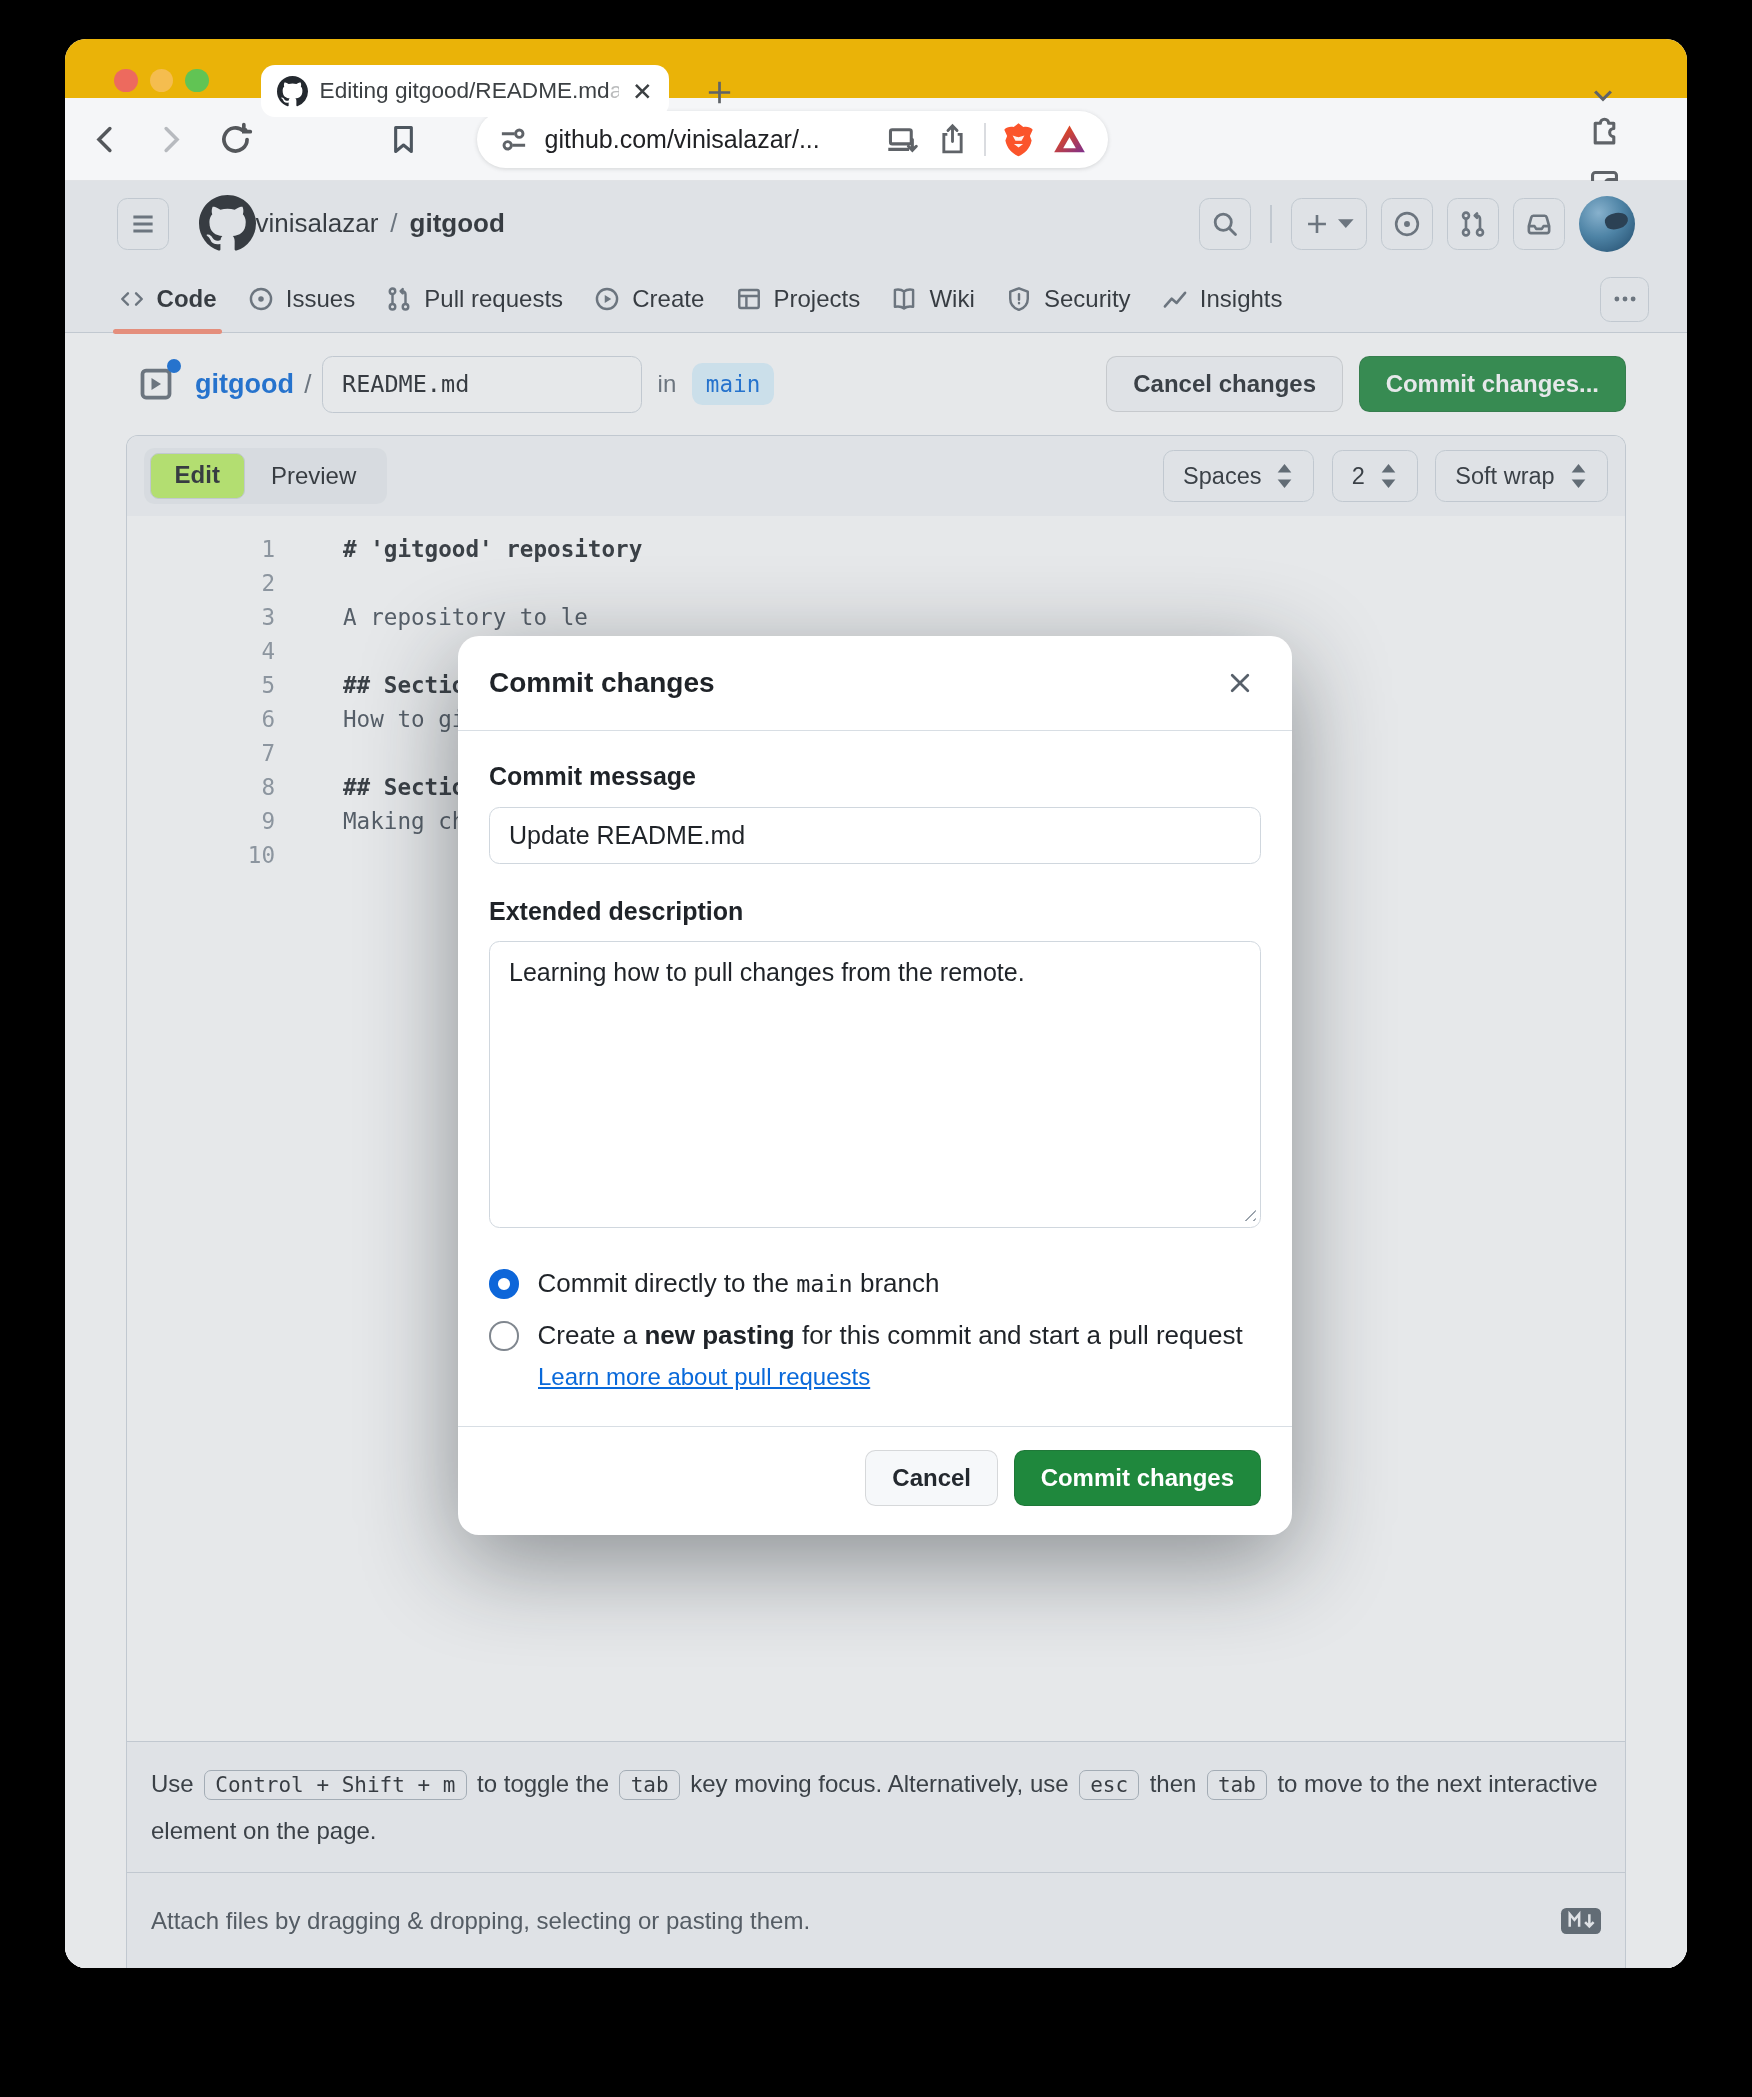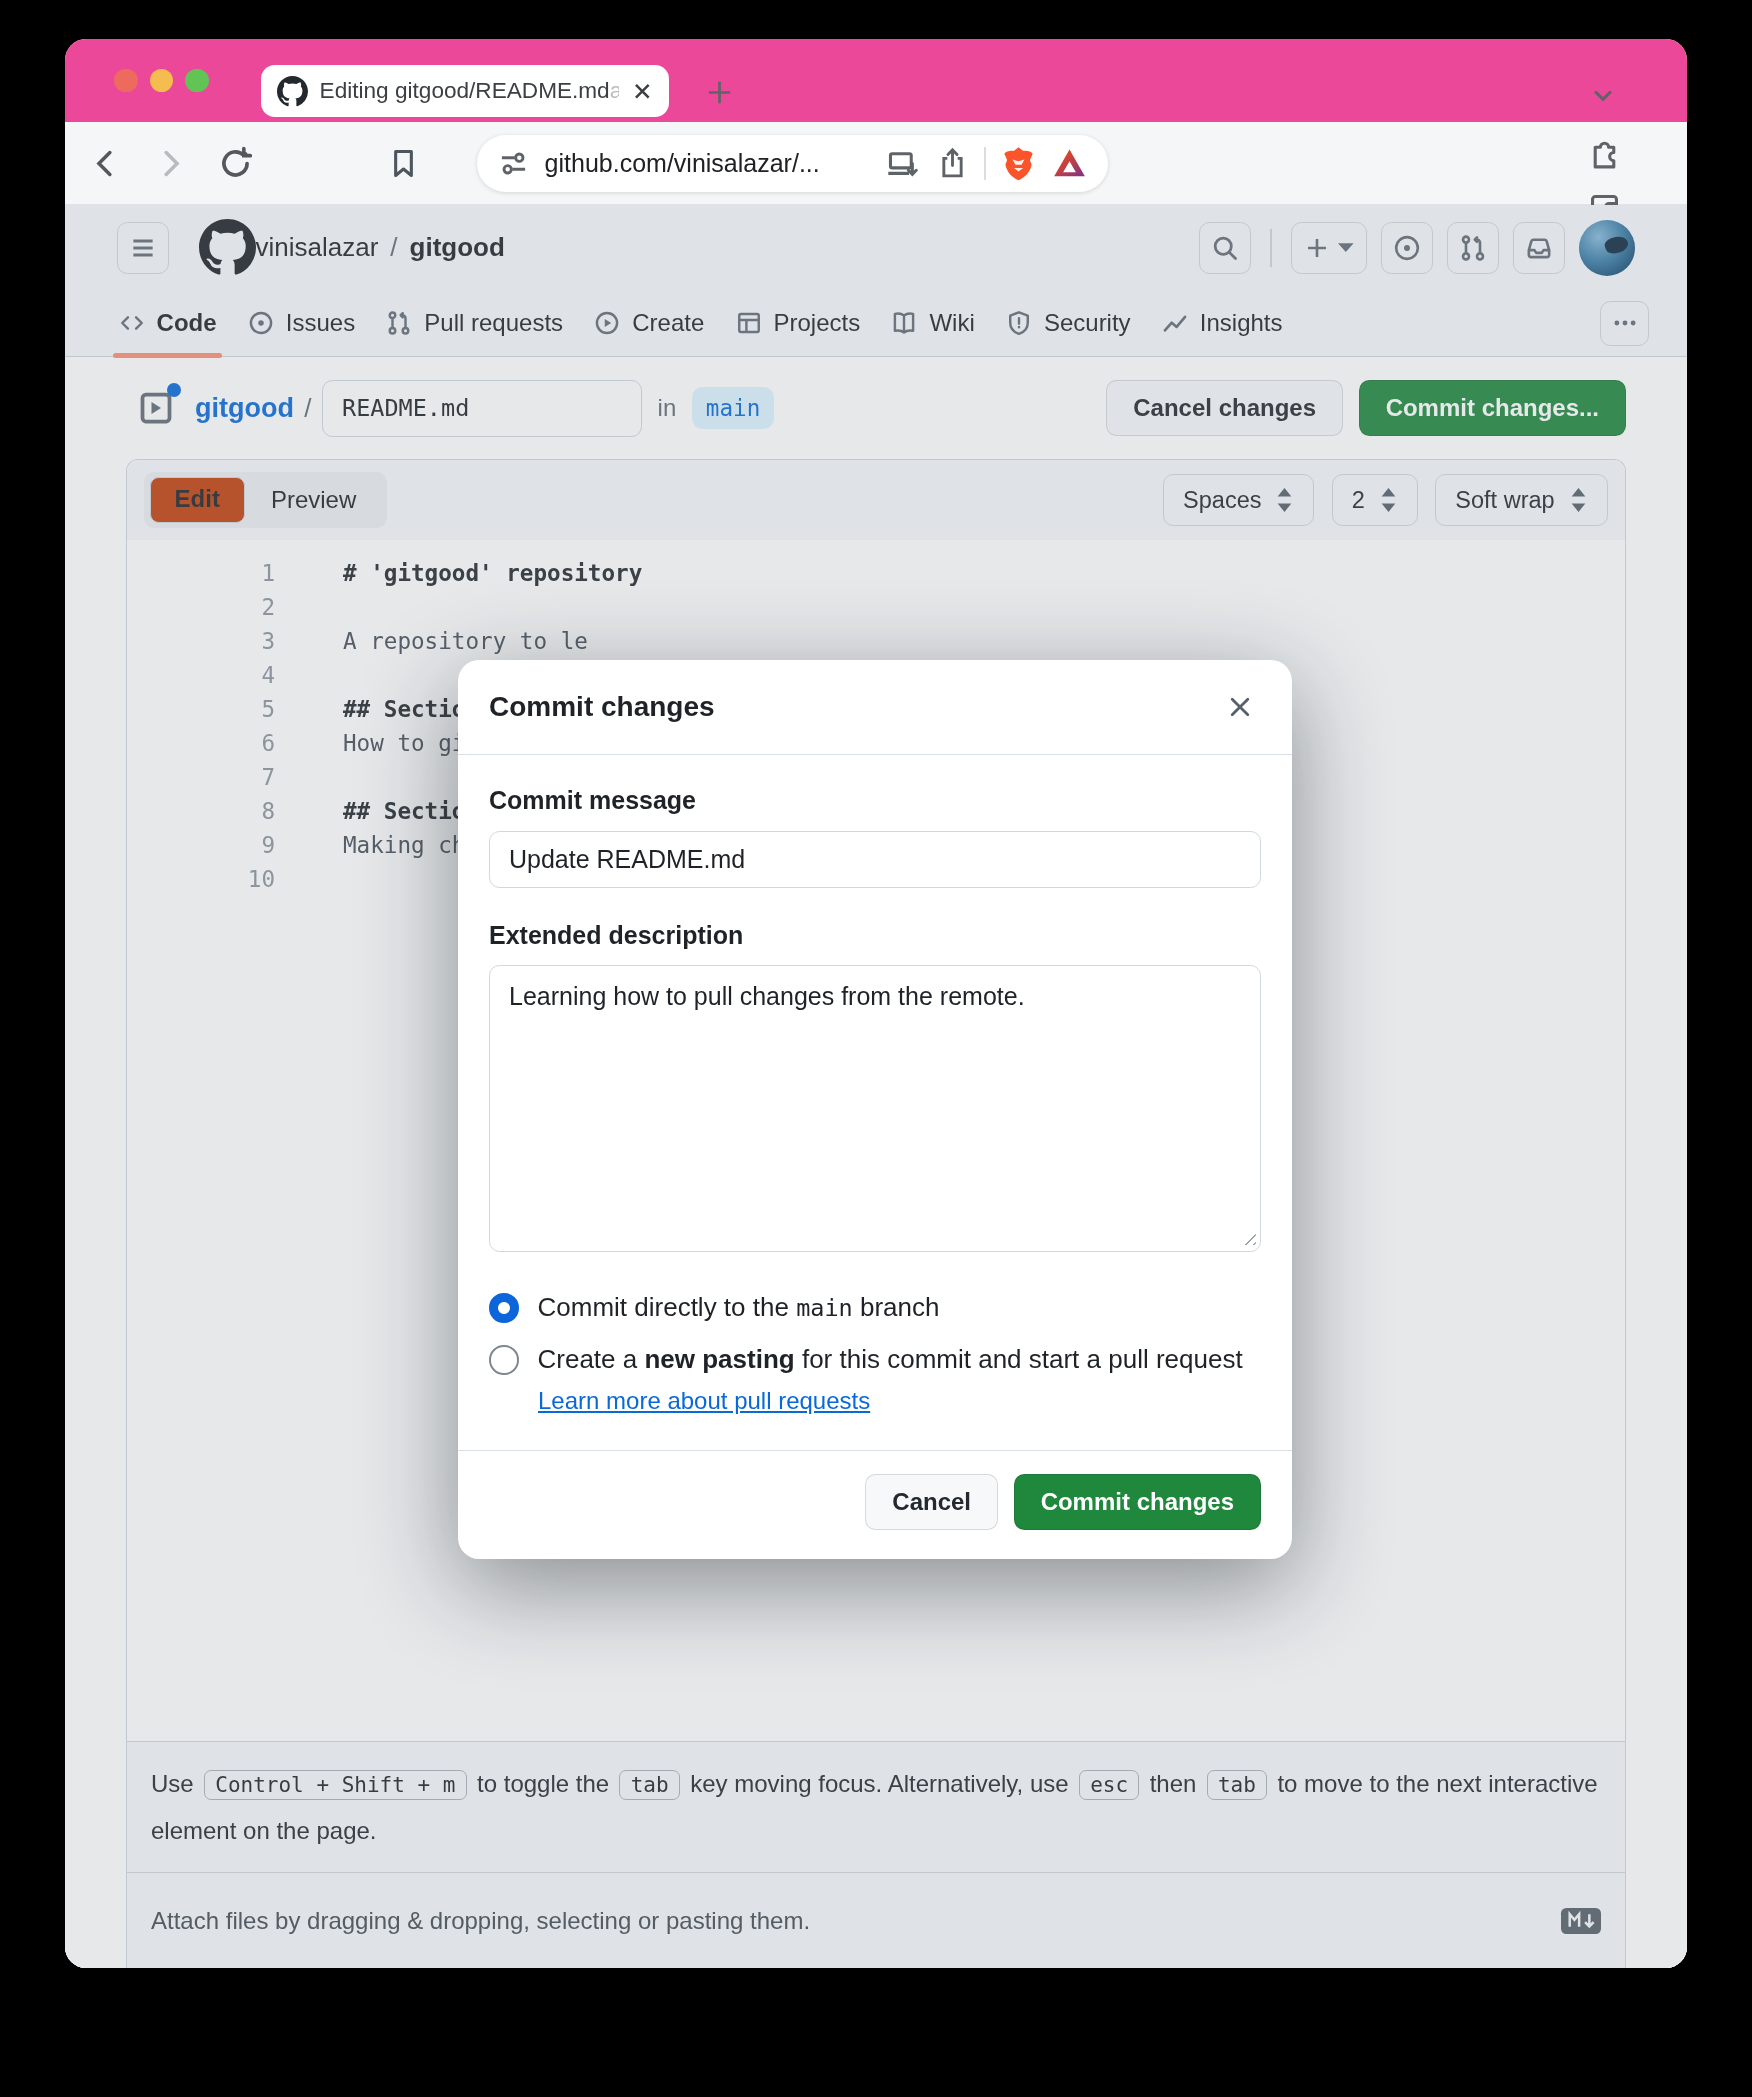--- a/index.html
+++ b/index.html
@@ -4,21 +4,21 @@
 <style>
   * { margin:0; padding:0; box-sizing:border-box; }
   html,body { width:1752px; height:2098px; background:#000; font-family:"Liberation Sans", sans-serif; }
   svg { display:block; }
 
   .window { position:absolute; left:65px; top:39px; width:1622px; height:1929px;
     border-radius:21px; overflow:hidden; background:#fff; display:flex; flex-direction:column;
     box-shadow:0 26px 78px rgba(0,0,0,.6); }
 
   
-  .tabstrip { height:83px; background:#ec4899; position:relative; flex:none; }
+  .tabstrip { height:59px; background:#eab308; position:relative; flex:none; }
   .lights { position:absolute; left:49px; top:29.5px; display:flex; gap:12px; }
   .light { width:23.5px; height:23.5px; border-radius:50%; }
   .light.r { background:#ed6a5e; } .light.y { background:#f5bd4f; } .light.g { background:#61c454; }
   .tab { position:absolute; left:196px; top:26px; width:408px; height:52px; background:#fff;
     border-radius:14px; display:flex; align-items:center; padding:0 15.6px; gap:12px; }
   .tab-title-wrap { flex:1; overflow:hidden; white-space:nowrap; font-size:22.6px; color:#3c4043; }
   .fadechar { opacity:.35; }
   .newtab { position:absolute; left:639px; top:38px; color:#5f6368; }
   .strip-chevron { position:absolute; right:70px; top:42px; color:#5f6368; }
 
@@ -72,21 +72,21 @@
     padding:7.8px 14px; border-radius:10.4px; }
   .fh-right { margin-left:auto; display:flex; gap:15.6px; }
   .btn { height:56px; border-radius:10.4px; font-size:24px; font-weight:600; display:flex; align-items:center; padding:0 26px; border:1.7px solid rgba(31,35,40,.15); background:#f6f8fa; color:#24292f; }
   .btn.green { background:#1f883d; border-color:rgba(31,35,40,.15); color:#fff; }
 
   .editor-card { margin:22.6px 61px 0; border:1.7px solid #d0d7de; border-bottom:none; border-radius:12px 12px 0 0;
     flex:1; display:flex; flex-direction:column; min-height:0; overflow:hidden; }
   .ed-toolbar { background:#f6f8fa; padding:12px 17.4px; display:flex; align-items:center; flex:none; }
   .seg { background:#eceff2; border-radius:10.4px; padding:5.2px; display:flex; }
   .seg-item { padding:8.7px 26px; font-size:24px; color:#1f2328; border-radius:8.7px; }
-  .seg-item.on { background:#c2410c; border:1.7px solid #d0d7de; font-weight:600; padding:7px 24px; }
+  .seg-item.on { background:#bef264; border:1.7px solid #d0d7de; font-weight:600; padding:7px 24px; }
   .ed-controls { margin-left:auto; display:flex; gap:17.4px; }
   .sel-btn { height:52px; display:flex; align-items:center; gap:14px; background:#f6f8fa; border:1.7px solid #d0d7de;
     border-radius:10.4px; padding:0 19px; font-size:23.5px; color:#24292f; }
   .code { flex:1; background:#fff; padding-top:15.6px; font-family:"DejaVu Sans Mono", monospace; font-size:22.6px; min-height:0; }
   .crow { display:flex; line-height:34px; }
   .lnum { width:148px; text-align:right; color:#8c959f; flex:none; }
   .ctext { margin-left:68px; color:#47505a; white-space:pre; }
   .crow.b .ctext { font-weight:700; color:#24292f; }
 
   .hint-bar { border-top:1.7px solid #d0d7de; background:#f6f8fa; padding:19px 24px; font-size:24px; color:#24292f;

